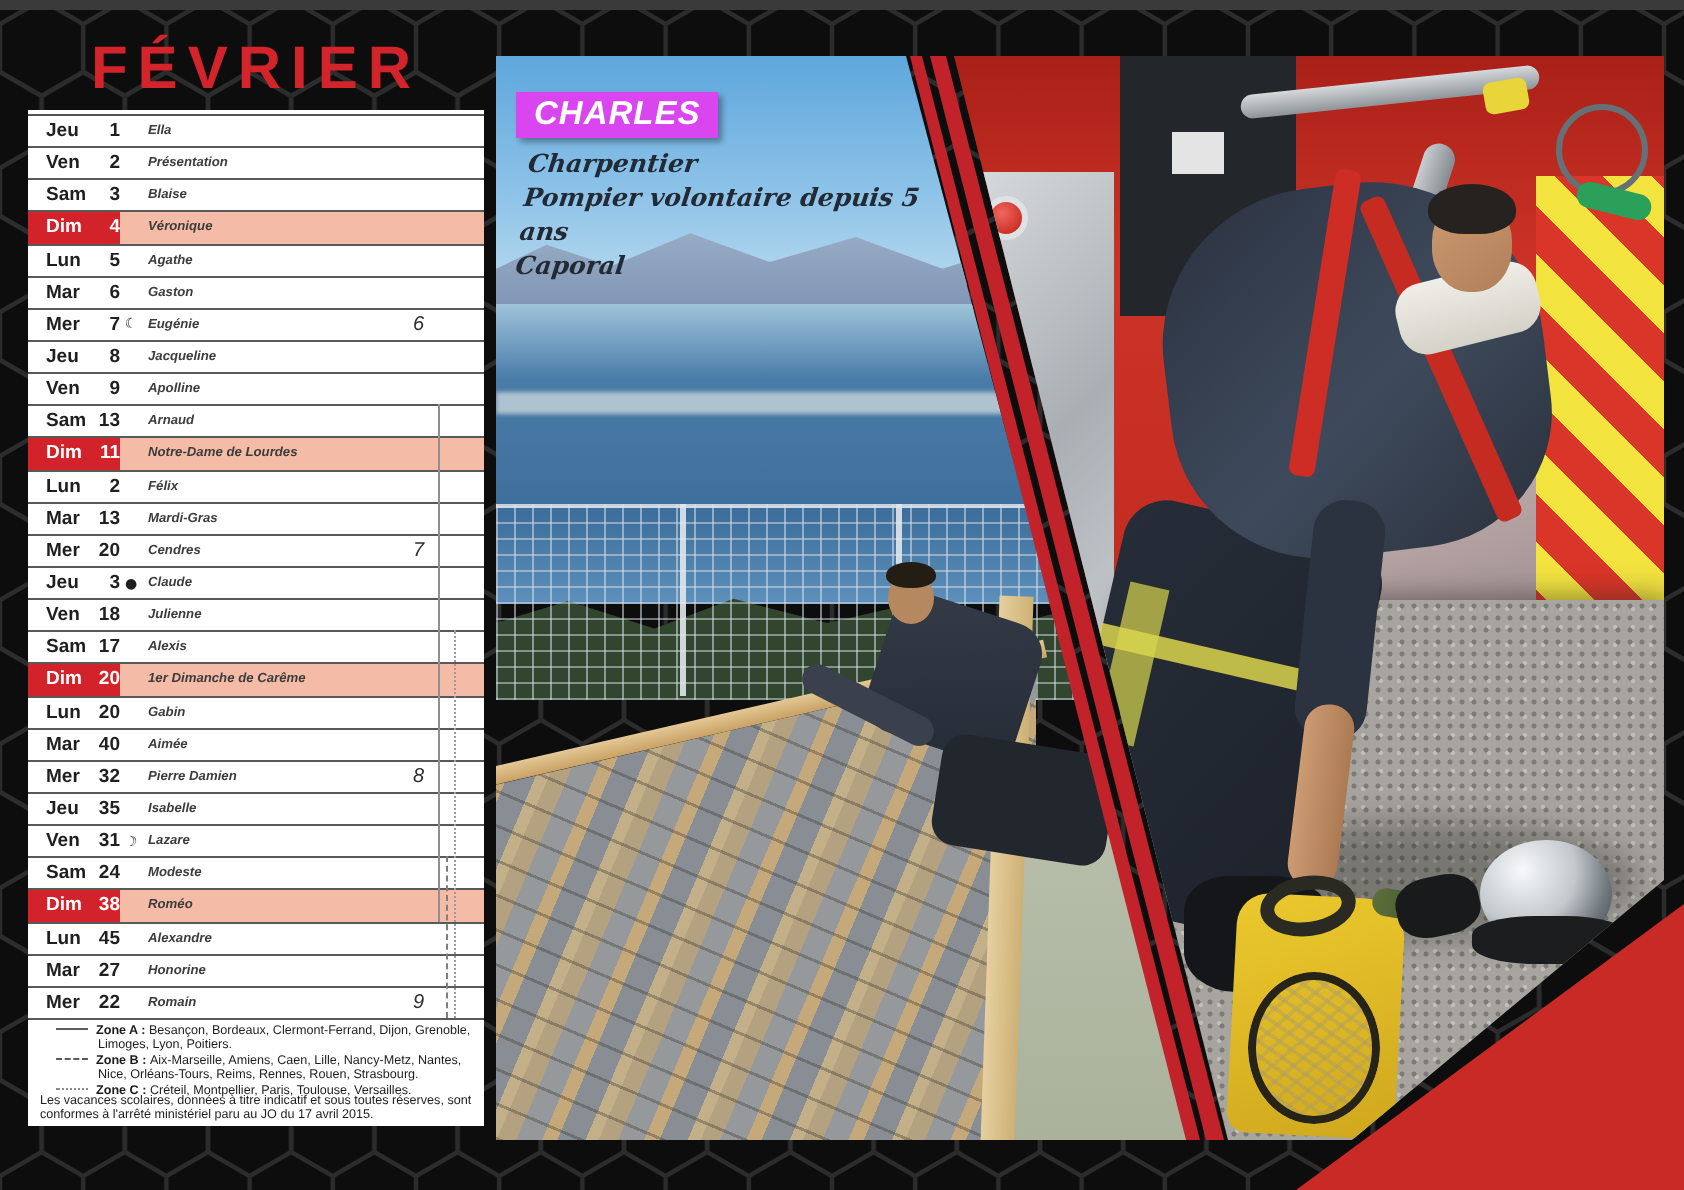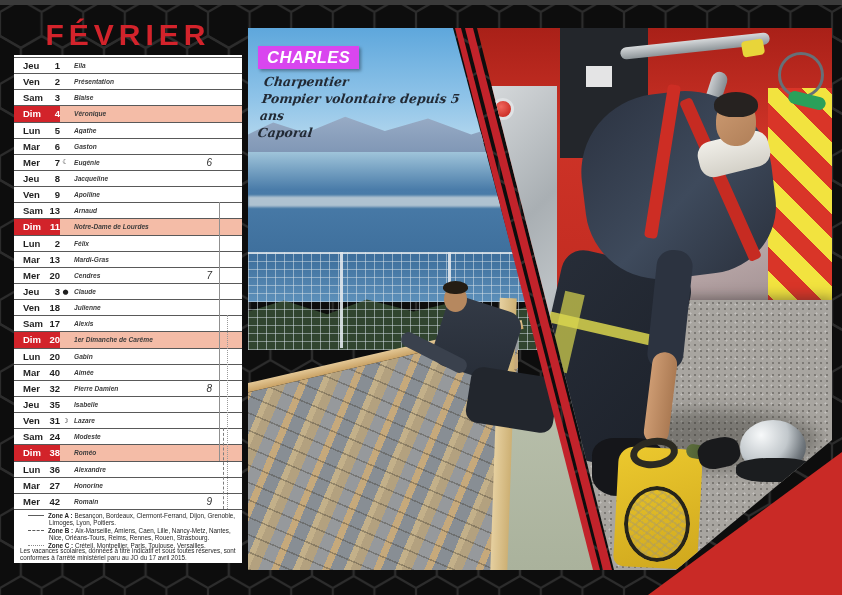--- a/index.html
+++ b/index.html
@@ -464,39 +464,39 @@
             <span class="dow">Dim</span>
             <span class="num">38</span>
           </span>
           <span class="moon"></span>
           <span class="nm">Roméo</span>
           <span class="wk"></span>
         </div>
         <div class="cal-row">
           <span class="dn">
             <span class="dow">Lun</span>
-            <span class="num">36</span>
+            <span class="num">45</span>
           </span>
           <span class="moon"></span>
           <span class="nm">Alexandre</span>
           <span class="wk"></span>
         </div>
         <div class="cal-row">
           <span class="dn">
             <span class="dow">Mar</span>
             <span class="num">27</span>
           </span>
           <span class="moon"></span>
           <span class="nm">Honorine</span>
           <span class="wk"></span>
         </div>
         <div class="cal-row">
           <span class="dn">
             <span class="dow">Mer</span>
-            <span class="num">42</span>
+            <span class="num">22</span>
           </span>
           <span class="moon"></span>
           <span class="nm">Romain</span>
           <span class="wk">9</span>
         </div>
       </div>
     <div class="vac vacA"></div>
     <div class="vac vacB"></div>
     <div class="vac vacC"></div>
     <div class="legend">

